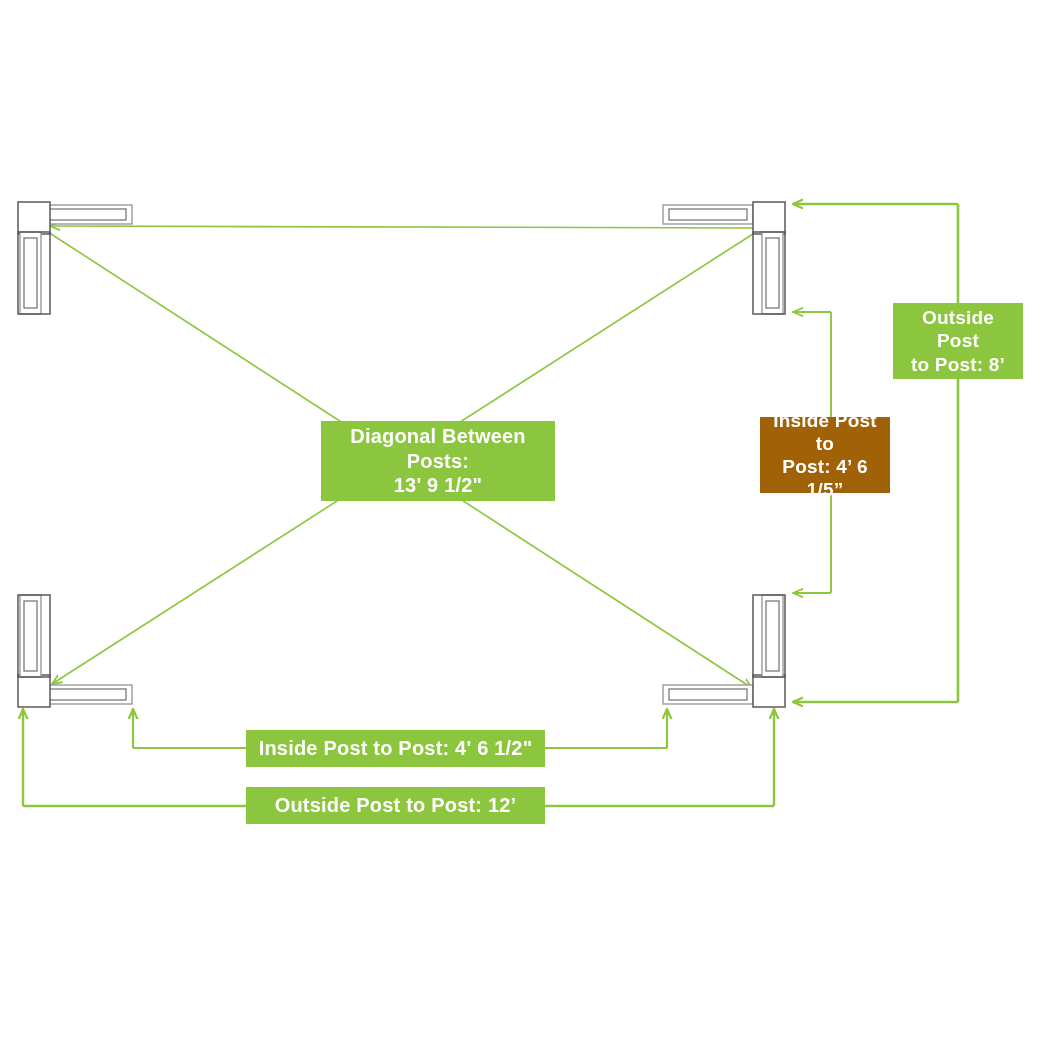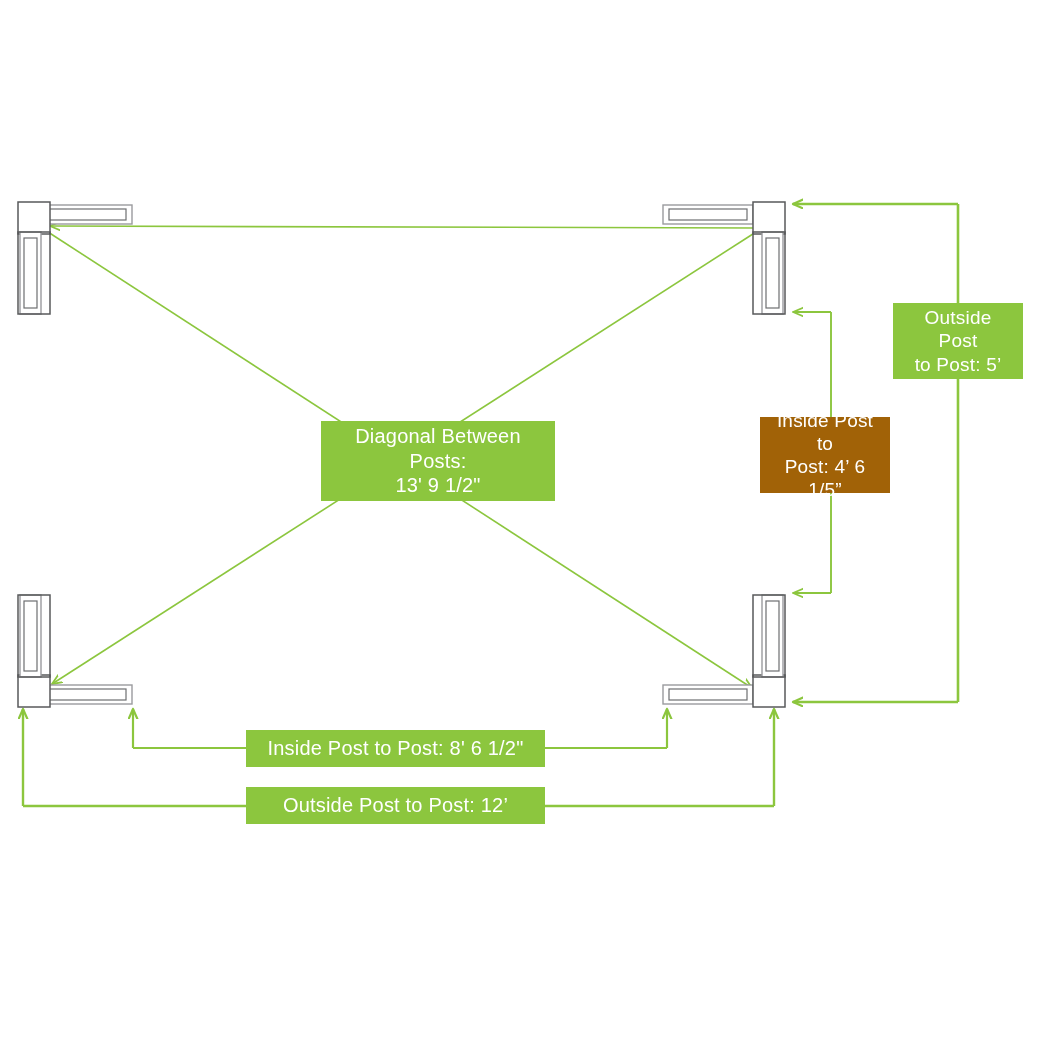--- a/index.html
+++ b/index.html
@@ -28,21 +28,21 @@
   }
   .callout {
     position: absolute;
     box-sizing: border-box;
     display: flex;
     align-items: center;
     justify-content: center;
     text-align: center;
     color: #ffffff;
     font-family: "Liberation Sans", sans-serif;
-    font-weight: normal;
+    font-weight: bold;
     letter-spacing: 0.2px;
     line-height: 1.22;
     padding: 8px 10px;
   }
   #callout-diagonal {
     left: 280px;
     top: 421px;
     width: 234px;
     height: 80px;
     font-size: 20px;
@@ -176,25 +176,25 @@
   <div class="callout" id="callout-inside-vertical" style="background:#a16207;">
     <span>
       <span>Inside Post to</span><br>
       <span>Post: 4’ 6 1/5”</span>
     </span>
   </div>
 
   <div class="callout" id="callout-outside-vertical" style="background:#8CC63E;">
     <span>
       <span>Outside Post</span><br>
-      <span>to Post: 5’</span>
+      <span>to Post: 8’</span>
     </span>
   </div>
 
   <div class="callout" id="callout-inside-horizontal" style="background:#8CC63E;">
-    <span>Inside Post to Post: 8' 6 1/2"</span>
+    <span>Inside Post to Post: 4' 6 1/2"</span>
   </div>
 
   <div class="callout" id="callout-outside-horizontal" style="background:#8CC63E;">
     <span>Outside Post to Post: 12’</span>
   </div>
 
 </div>
 
 </body></html>

